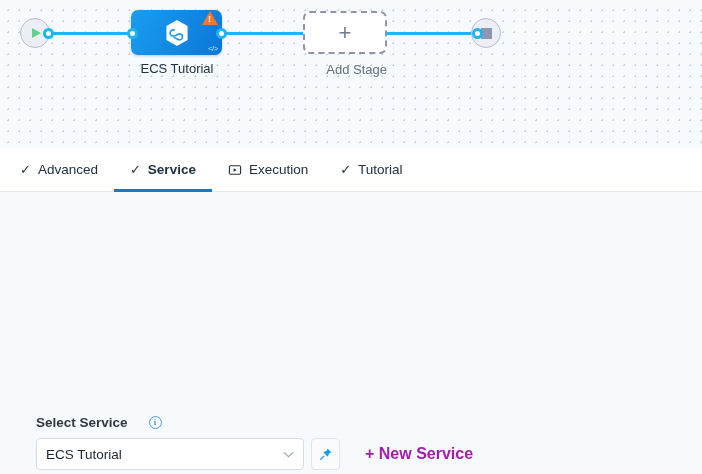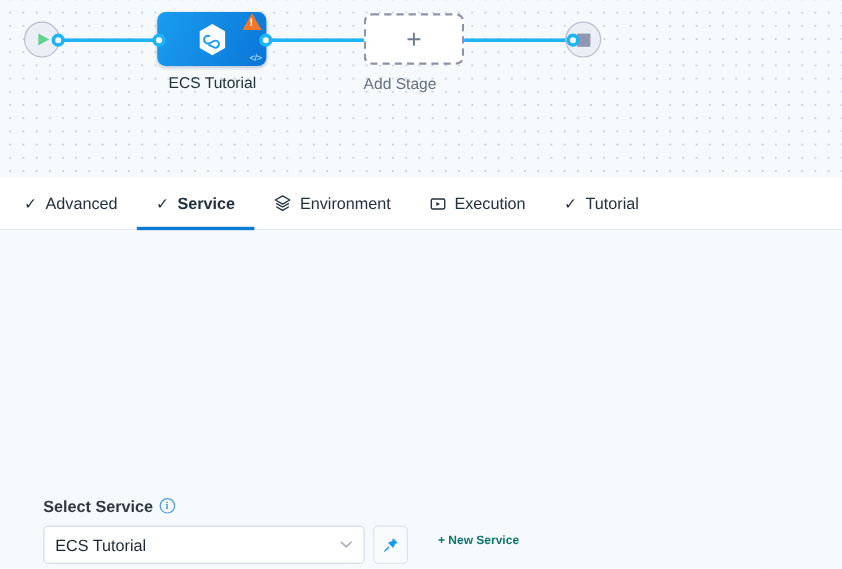--- a/index.html
+++ b/index.html
@@ -97,22 +97,22 @@
   .add-node {
     position: absolute; left: 303px; top: 11px;
     width: 84px; height: 43px; border-radius: 7px;
     background: #ffffff;
     border: 2px dashed #8d93ac;
     display: flex; align-items: center; justify-content: center;
     z-index: 2;
   }
   .plus-ic { color: #6f7a94; font-size: 22px; line-height: 20px; font-weight: 300; }
   .add-label {
-    position: absolute; left: 303px; top: 62px;
-    width: 112px; text-align: left;
+    position: absolute; left: 275px; top: 62px;
+    width: 112px; text-align: right;
     font-size: 13px; color: #63707e;
   }
 
   
   .end-node {
     position: absolute; left: 471px; top: 18px;
     width: 30px; height: 30px; border-radius: 50%;
     background: #eceef5; border: 1px solid #b9bdd0;
     display: flex; align-items: center; justify-content: center;
   }
@@ -142,21 +142,21 @@
   .chk { font-size: 13px; color: #22313f; font-weight: normal; }
 
   
   .content {
     position: relative;
     width: 702px; height: 282px;
     background: #f7fafd;
   }
   .field-label {
     position: absolute; left: 36px; top: 223px;
-    display: flex; gap: 5px;
+    display: flex; align-items: center; gap: 21px;
     font-size: 13.5px; font-weight: bold; color: #31383f;
   }
   .info-ic {
     width: 13px; height: 13px; border-radius: 50%;
     border: 1.3px solid #4a9ae0; color: #4a9ae0;
     font-size: 9px; font-weight: bold; line-height: 11px;
     text-align: center; font-family: "Liberation Serif", serif;
   }
 
   .select-wrap {
@@ -174,21 +174,21 @@
   .chev { color: #9aa6b2; font-size: 10px; }
   .pin-btn {
     margin-left: 7px;
     width: 29px; height: 32px;
     background: #fafbfd; border: 1px solid #dde4ec; border-radius: 4px;
     display: flex; align-items: center; justify-content: center;
     cursor: pointer;
   }
   .new-link {
     position: absolute; left: 365px; top: 253px;
-    font-size: 10px; font-weight: bold; color: #0f766e; cursor: pointer;
+    font-size: 16px; font-weight: bold; color: #a21caf; cursor: pointer;
   }
 </style>
 </head>
 <body>
 
 <div class="canvas">
 
   <div class="wire w1"></div>
   <div class="wire w2"></div>
   <div class="wire w3"></div>
@@ -227,30 +227,20 @@
   <div class="tab">
     <span class="ic chk">✓</span>
     <span>Advanced</span>
   </div>
 
   <div class="tab active">
     <span class="ic chk">✓</span>
     <span>Service</span>
   </div>
 
-  <div class="tab">
-    <span class="ic">
-      <svg width="15" height="15" viewBox="0 0 16 16">
-        <path d="M8 1.3 L14.4 5 L8 8.7 L1.6 5 Z" fill="none" stroke="#22313f" stroke-width="1.2" stroke-linejoin="round"></path>
-        <path d="M2.4 8 L8 11.2 L13.6 8" fill="none" stroke="#22313f" stroke-width="1.2" stroke-linejoin="round"></path>
-        <path d="M2.4 11 L8 14.2 L13.6 11" fill="none" stroke="#22313f" stroke-width="1.2" stroke-linejoin="round"></path>
-      </svg>
-    </span>
-    <span>Environment</span>
-  </div>
 
   <div class="tab">
     <span class="ic">
       <svg width="14" height="14" viewBox="0 0 16 16">
         <rect x="1.6" y="3.2" width="12.8" height="9.6" rx="1.4" fill="none" stroke="#22313f" stroke-width="1.3"></rect>
         <path d="M6.4 6 L10 8 L6.4 10 Z" fill="#22313f"></path>
       </svg>
     </span>
     <span>Execution</span>
   </div>

